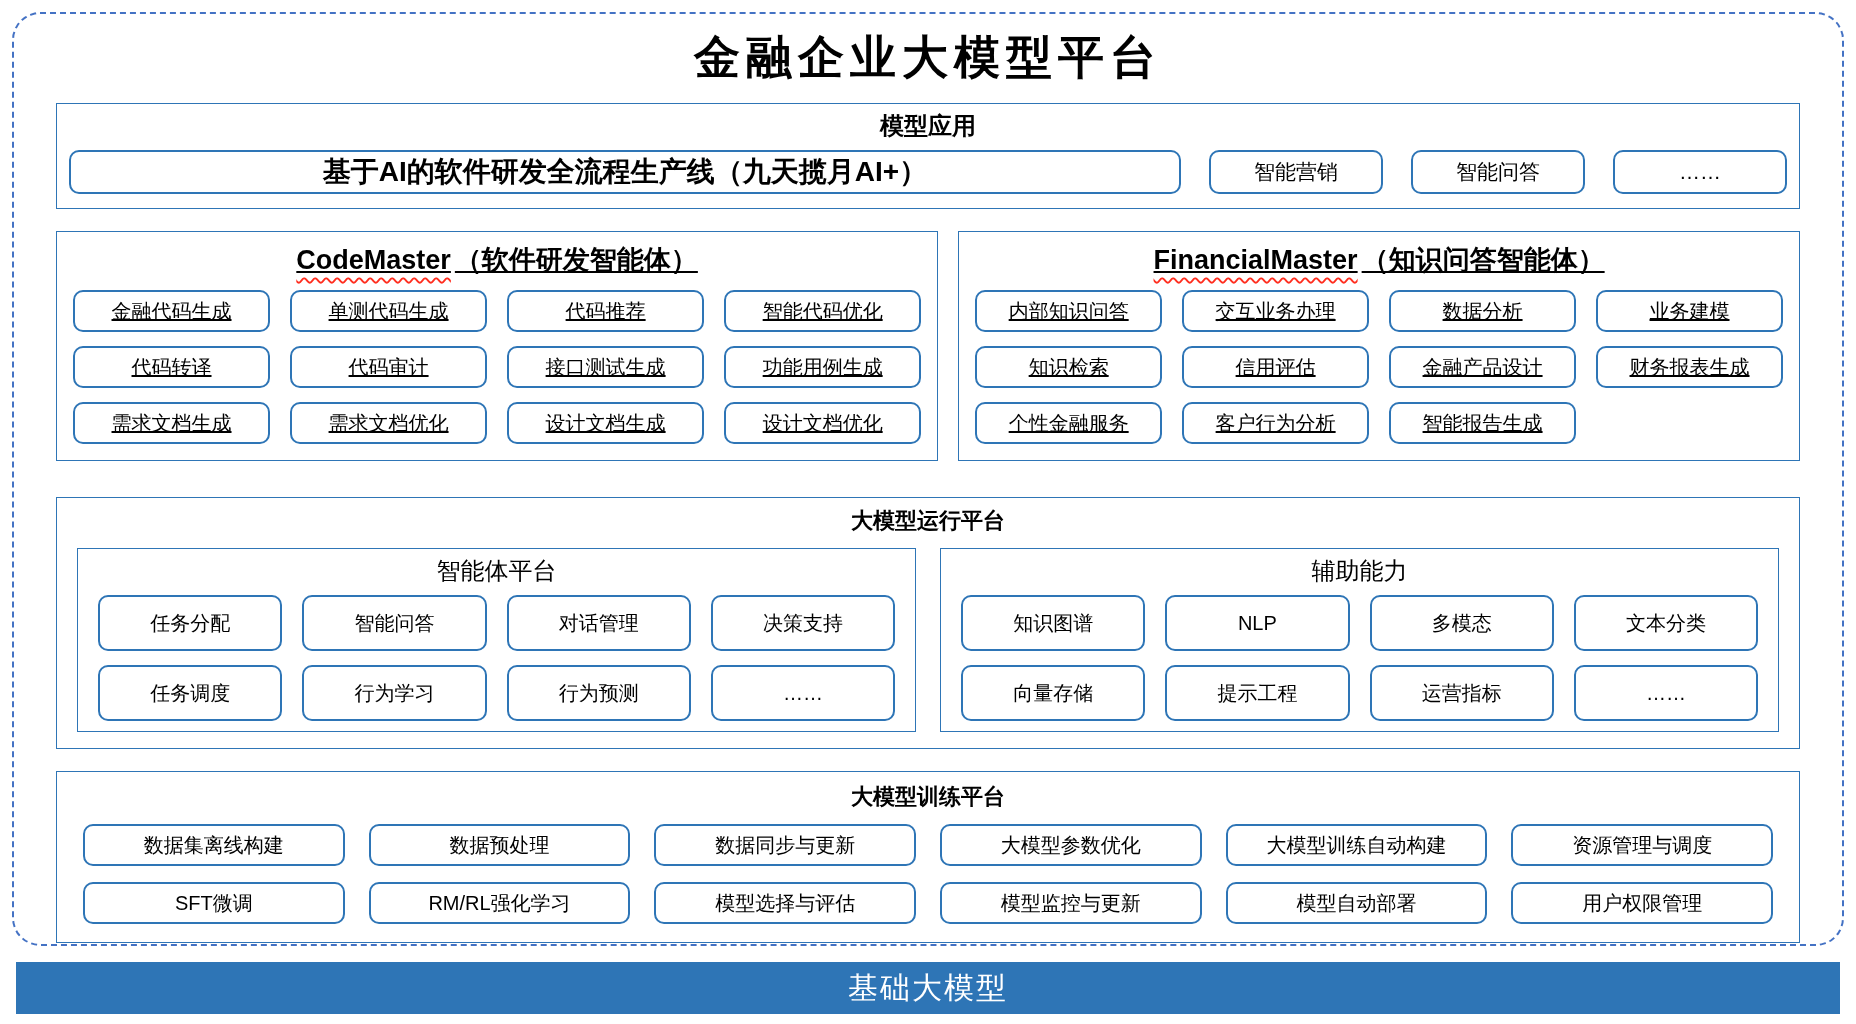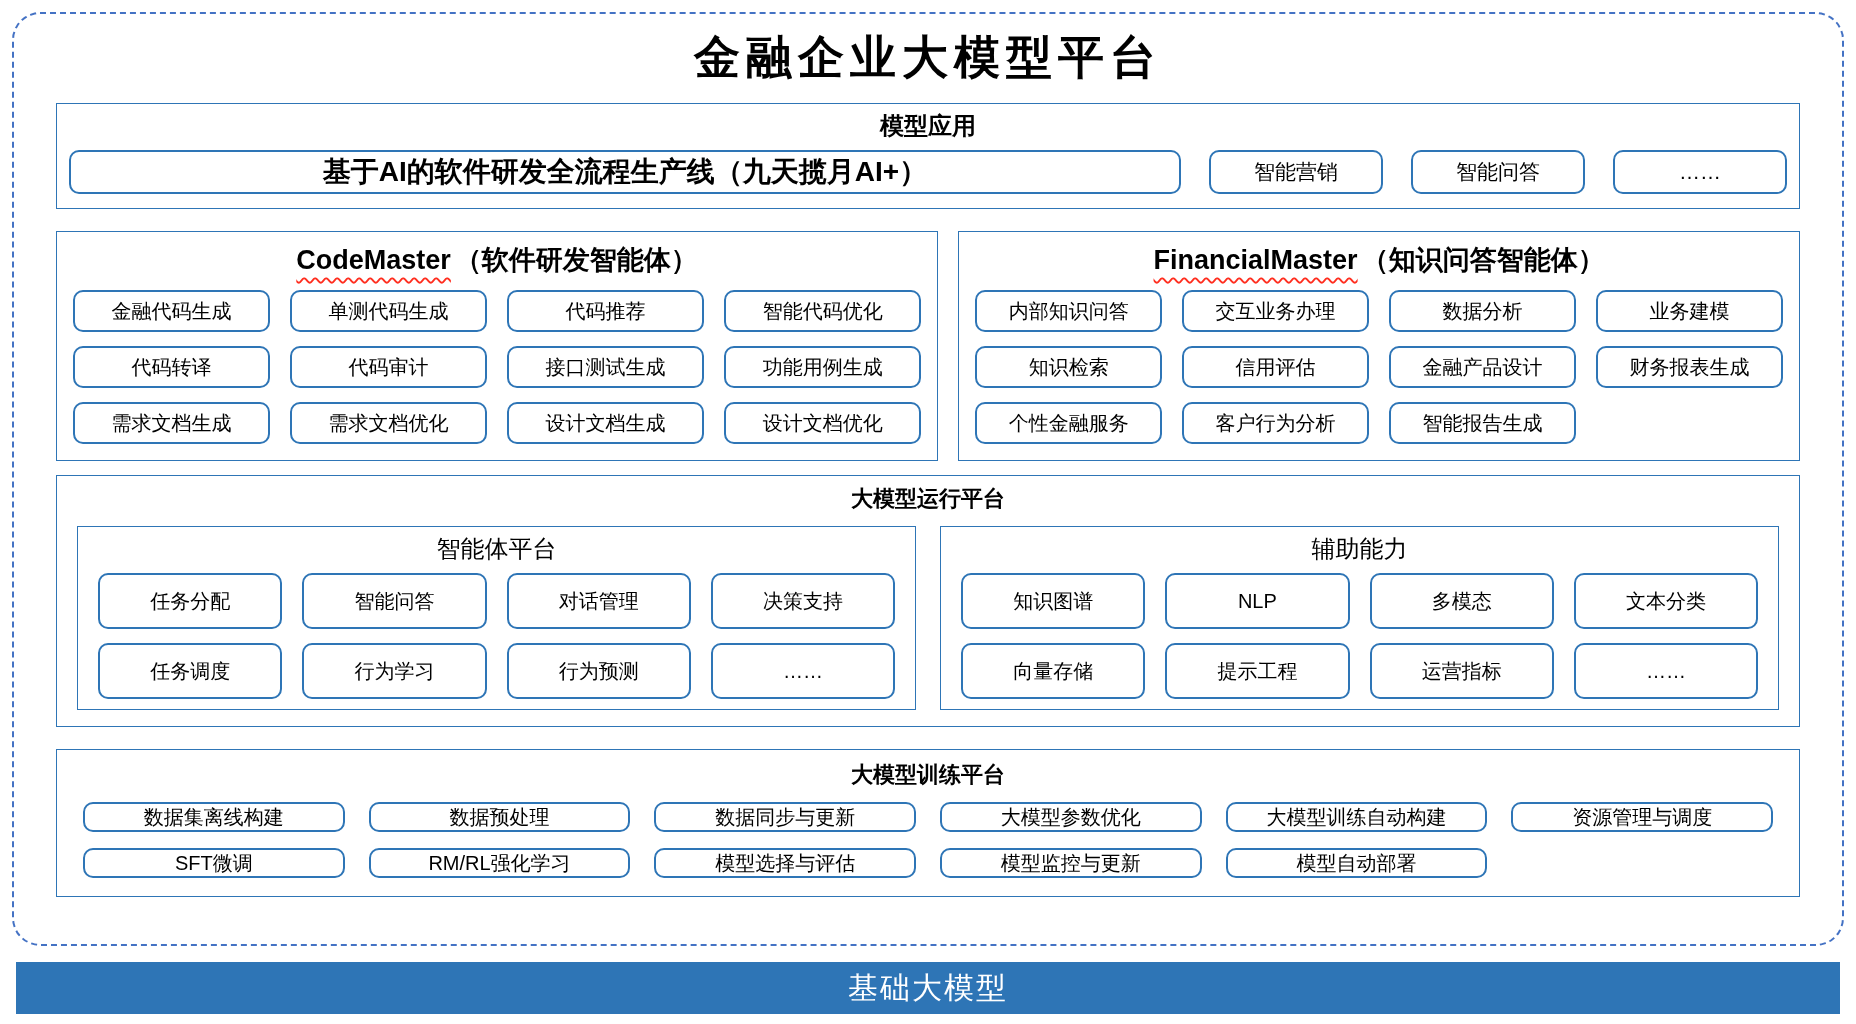--- a/index.html
+++ b/index.html
@@ -36,42 +36,42 @@
   .app-row{display:flex;gap:28px;align-items:stretch;}
   .btn{
     border:2px solid var(--blue);border-radius:10px;background:#fff;
     display:flex;align-items:center;justify-content:center;
     font-size:21px;height:44px;text-align:center;white-space:nowrap;
   }
   .btn-main{flex:1 1 62%;font-weight:700;font-size:28px;}
   .btn-app{flex:0 0 174px;}
 
   
-  .agents-row{display:flex;gap:20px;margin-bottom:14px;}
+  .agents-row{display:flex;gap:20px;margin-bottom:36px;text-decoration:underline;}
   .panel{border:1.5px solid var(--blue);padding:10px 16px 16px 16px;}
   .panel-cm{flex:1.05;}
   .panel-fm{flex:1;}
   .panel-title{text-align:center;font-size:27px;font-weight:700;line-height:36px;margin-bottom:12px;}
   .wavy{text-decoration:underline wavy var(--wavy);text-decoration-thickness:2px;text-underline-offset:8px;}
   .panel-title .zh{margin-left:4px;}
   .grid4{display:grid;grid-template-columns:repeat(4,1fr);column-gap:20px;row-gap:14px;}
   .grid4 .btn{height:42px;font-size:20px;}
 
   
   .sec-runtime{padding:8px 20px 16px 20px;margin-bottom:22px;}
   .sec-header-big{text-align:center;font-size:22px;font-weight:700;line-height:30px;margin-bottom:12px;}
   .runtime-row{display:flex;gap:24px;}
   .subpanel{flex:1;border:1.5px solid var(--blue);padding:8px 20px 10px 20px;}
   .sub-header{text-align:center;font-size:24px;font-weight:400;line-height:28px;margin-bottom:10px;}
   .subpanel .grid4 .btn{height:56px;}
 
   
   .sec-training{padding:10px 26px 18px 26px;}
   .grid6{display:grid;grid-template-columns:repeat(6,1fr);column-gap:24px;row-gap:16px;}
-  .grid6 .btn{height:30px;font-size:20px;}
+  .grid6 .btn{height:42px;font-size:20px;}
 
   
   .footer{
     position:absolute;left:16px;right:16px;bottom:10px;height:52px;
     background:var(--footer);color:var(--footer-text);
     display:flex;align-items:center;justify-content:center;
     font-size:30px;letter-spacing:2px;
   }
 </style>
 </head>
@@ -176,18 +176,19 @@
       <div class="btn">数据预处理</div>
       <div class="btn">数据同步与更新</div>
       <div class="btn">大模型参数优化</div>
       <div class="btn">大模型训练自动构建</div>
       <div class="btn">资源管理与调度</div>
       <div class="btn">SFT微调</div>
       <div class="btn">RM/RL强化学习</div>
       <div class="btn">模型选择与评估</div>
       <div class="btn">模型监控与更新</div>
       <div class="btn">模型自动部署</div>
+      <div class="btn">用户权限管理</div>
     </div>
   </div>
 
 </div>
 
 <div class="footer">基础大模型</div>
 
 </body></html>

